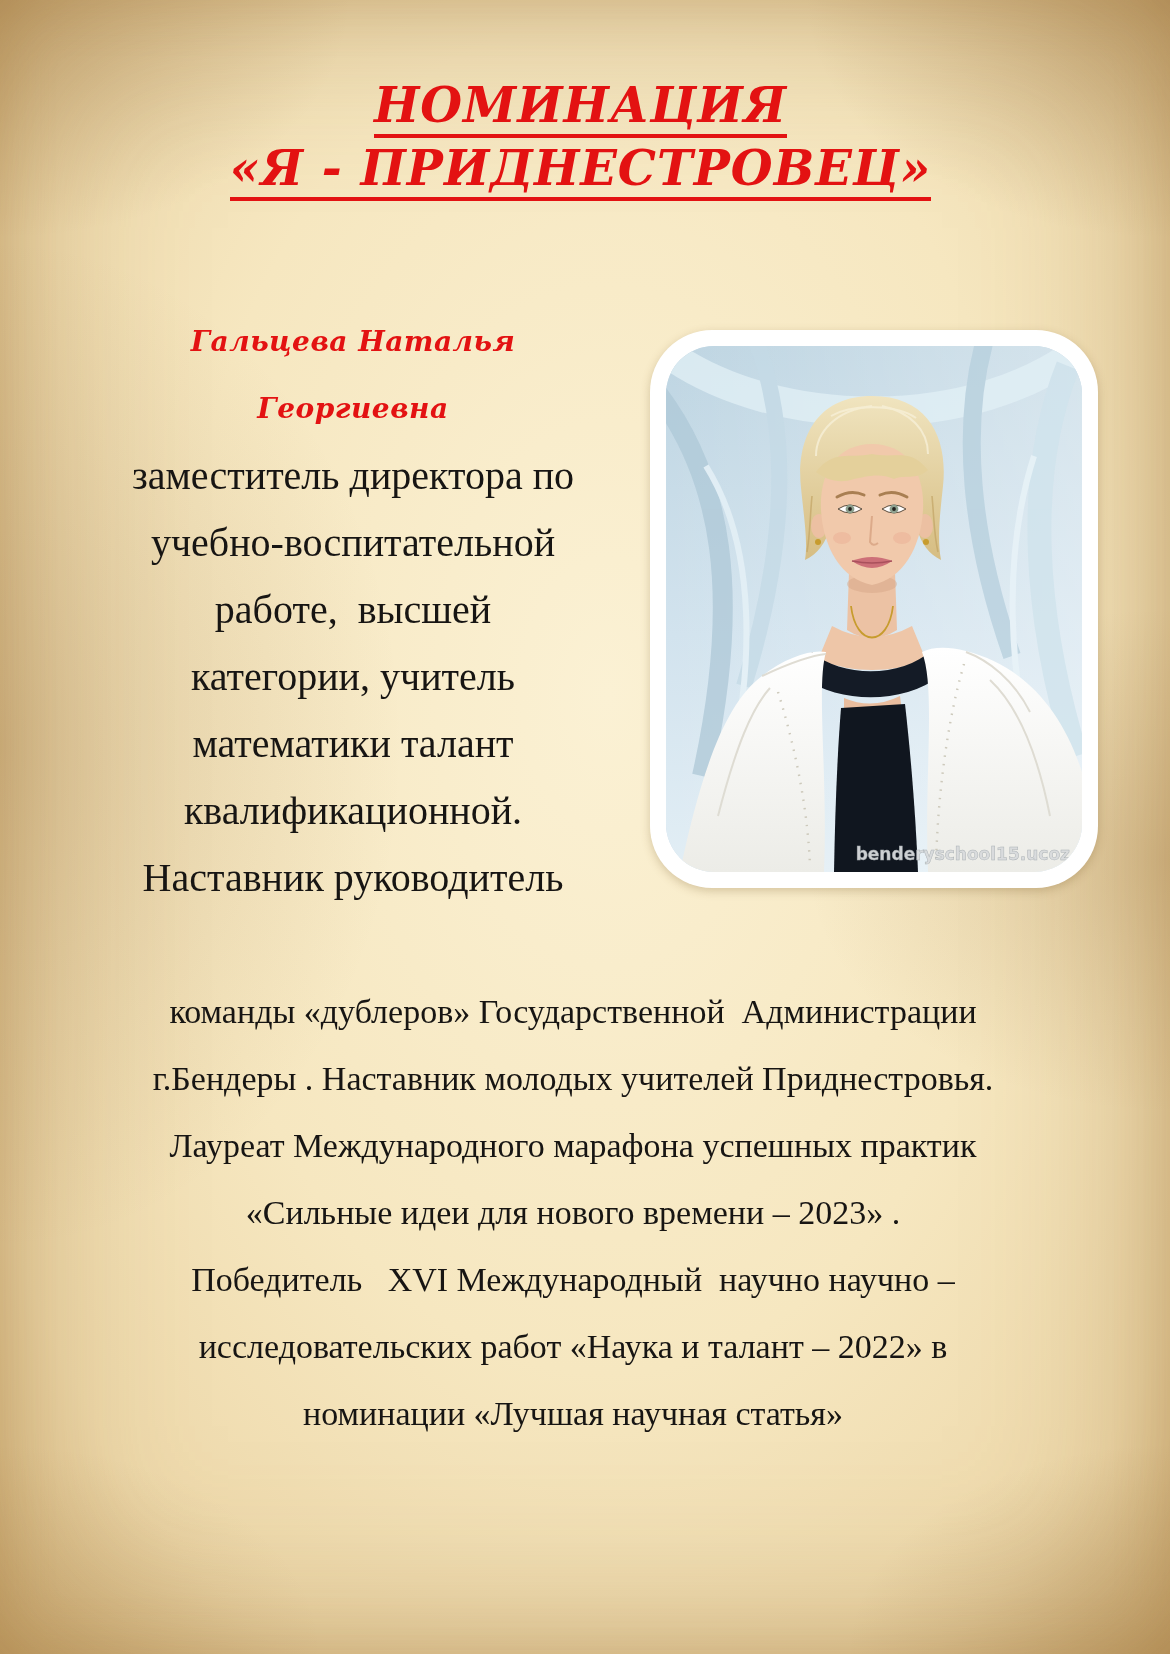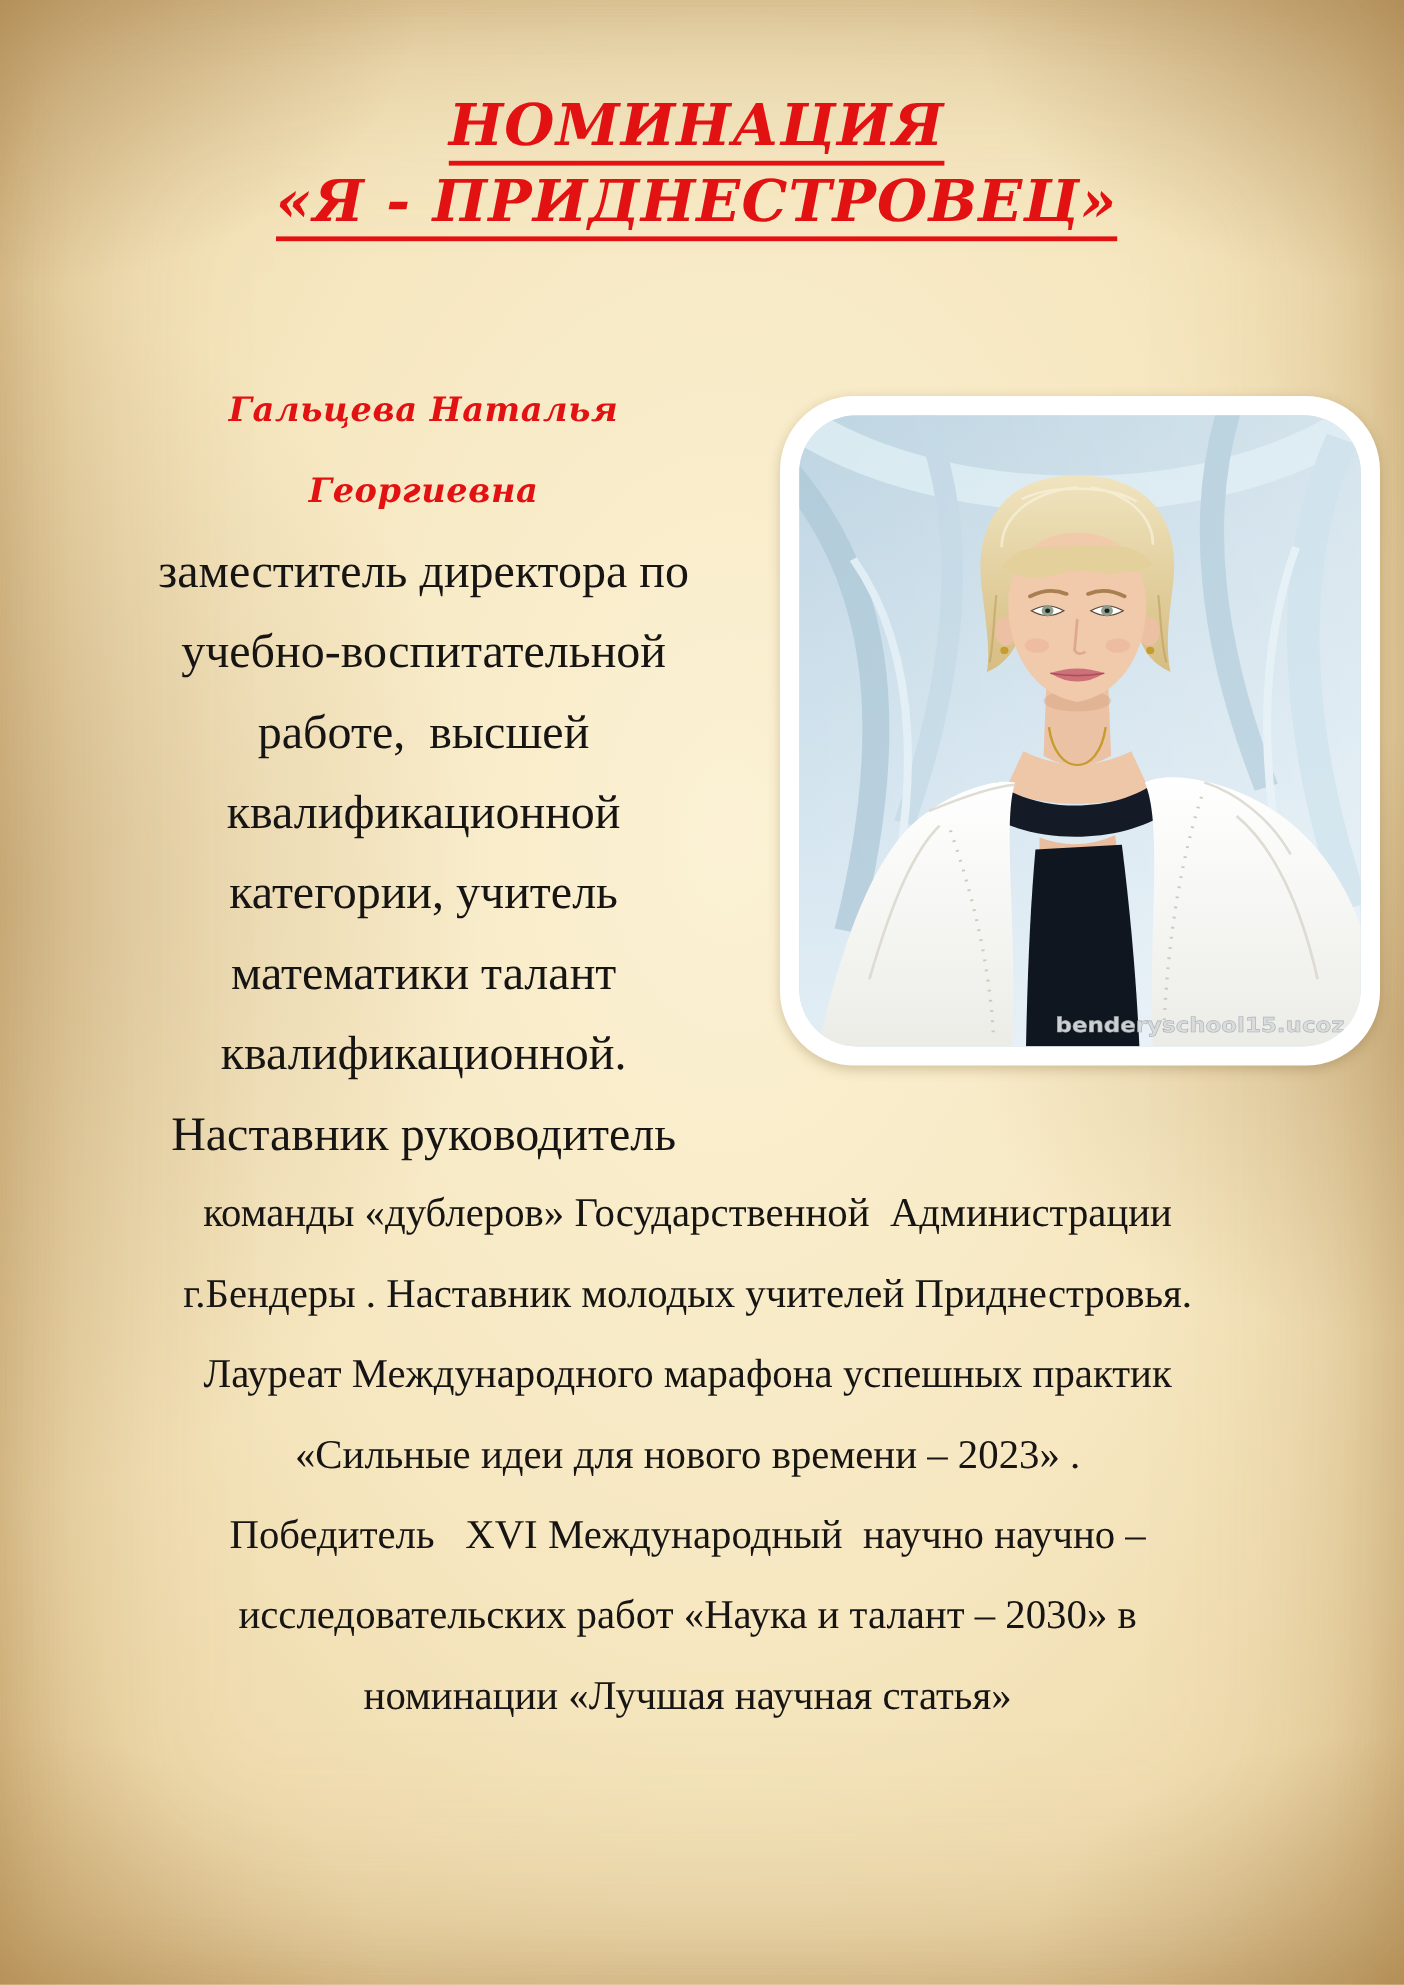--- a/index.html
+++ b/index.html
@@ -44,21 +44,21 @@
     font-style:italic; font-weight:bold;
     font-size:28px; color:#e31212; letter-spacing:.5px;
   }
   .wide-col{
     position:absolute; left:25px; top:978px; width:1075px;
     text-align:center; font-size:34px; line-height:67px; color:#171513;
   }
 
   
   .photo-frame{
-    position:absolute; left:650px; top:330px; width:500px; height:558px;
+    position:absolute; left:650px; top:330px; width:448px; height:558px;
     background:#ffffff; border-radius:62px;
     box-shadow:0 3px 10px rgba(120,90,40,.28);
   }
   .photo-inner{
     position:absolute; left:16px; top:16px; right:16px; bottom:16px;
     border-radius:48px; overflow:hidden; background:#cfe0ea;
   }
   .photo-inner svg{ display:block; width:100%; height:100%; }
 </style>
 </head>
@@ -70,34 +70,33 @@
     <div class="line"><span class="u">НОМИНАЦИЯ</span></div>
     <div class="line"><span class="u">«Я - ПРИДНЕСТРОВЕЦ»</span></div>
   </div>
 
   <div class="left-col">
     <div class="line name">Гальцева Наталья</div>
     <div class="line name">Георгиевна</div>
     <div class="line">заместитель директора по</div>
     <div class="line">учебно-воспитательной</div>
     <div class="line">работе,  высшей</div>
-    <div class="line">квалификационной</div>
     <div class="line">категории, учитель</div>
     <div class="line">математики талант</div>
     <div class="line">квалификационной.</div>
     <div class="line">Наставник руководитель</div>
   </div>
 
   <div class="wide-col">
     <div class="line">команды «дублеров» Государственной  Администрации</div>
     <div class="line">г.Бендеры . Наставник молодых учителей Приднестровья.</div>
     <div class="line">Лауреат Международного марафона успешных практик</div>
     <div class="line">«Сильные идеи для нового времени – 2023» .</div>
     <div class="line">Победитель   XVI Международный  научно научно –</div>
-    <div class="line">исследовательских работ «Наука и талант – 2030» в</div>
+    <div class="line">исследовательских работ «Наука и талант – 2022» в</div>
     <div class="line">номинации «Лучшая научная статья»</div>
   </div>
 
   <div class="photo-frame">
     <div class="photo-inner">
       <svg viewBox="0 0 416 526" preserveAspectRatio="none">
         <defs>
           <linearGradient id="bgG" x1="0" y1="0" x2="0" y2="1">
             <stop offset="0" stop-color="#bed5e2"></stop>
             <stop offset=".55" stop-color="#d2e3ee"></stop>

